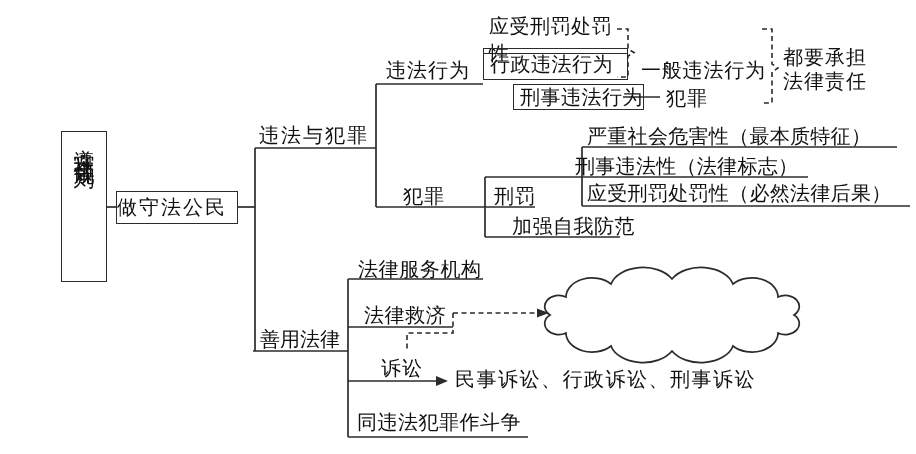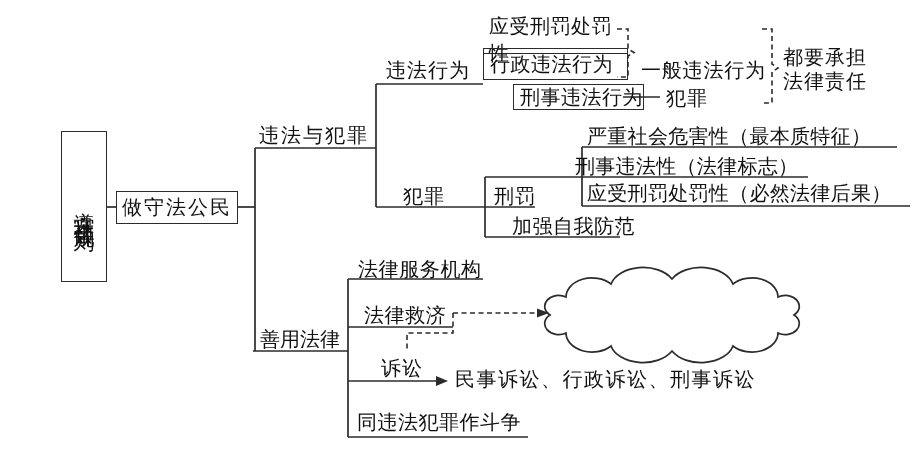--- a/index.html
+++ b/index.html
@@ -3,21 +3,21 @@
 <meta charset="utf-8">
 <style>
   html,body{margin:0;padding:0;background:#fff;}
   #canvas{
     position:relative;width:916px;height:454px;background:#fff;overflow:hidden;
     font-family:"Liberation Serif","DejaVu Serif",serif;color:#111;
   }
   #lines{position:absolute;left:0;top:0;z-index:0;}
   .t{position:absolute;z-index:2;font-size:20px;line-height:24px;white-space:nowrap;color:#111;}
   .box{position:absolute;z-index:2;border:1.7px solid #2b2b2b;box-sizing:border-box;
-       display:flex;align-items:center;justify-content:center;background:#fff;}
+       display:flex;align-items:center;justify-content:flex-start;background:#fff;}
   .rootbox{writing-mode:vertical-rl;text-orientation:upright;letter-spacing:4px;font-size:21px;}
   .centerbox{font-size:20px;letter-spacing:2px;}
   .row{position:absolute;z-index:2;box-sizing:border-box;display:flex;align-items:center;
        padding-left:6px;font-size:20px;letter-spacing:0.5px;}
   .r1{border-bottom:1.7px solid #2b2b2b;}
   .r2{border:1.7px solid #2b2b2b;}
   .r3{border:1.7px solid #2b2b2b;}
   .small-ls{letter-spacing:0.3px;}
   .cloudtext{letter-spacing:1.5px;text-align:center;}
   .twoline{line-height:24px;letter-spacing:1px;}

